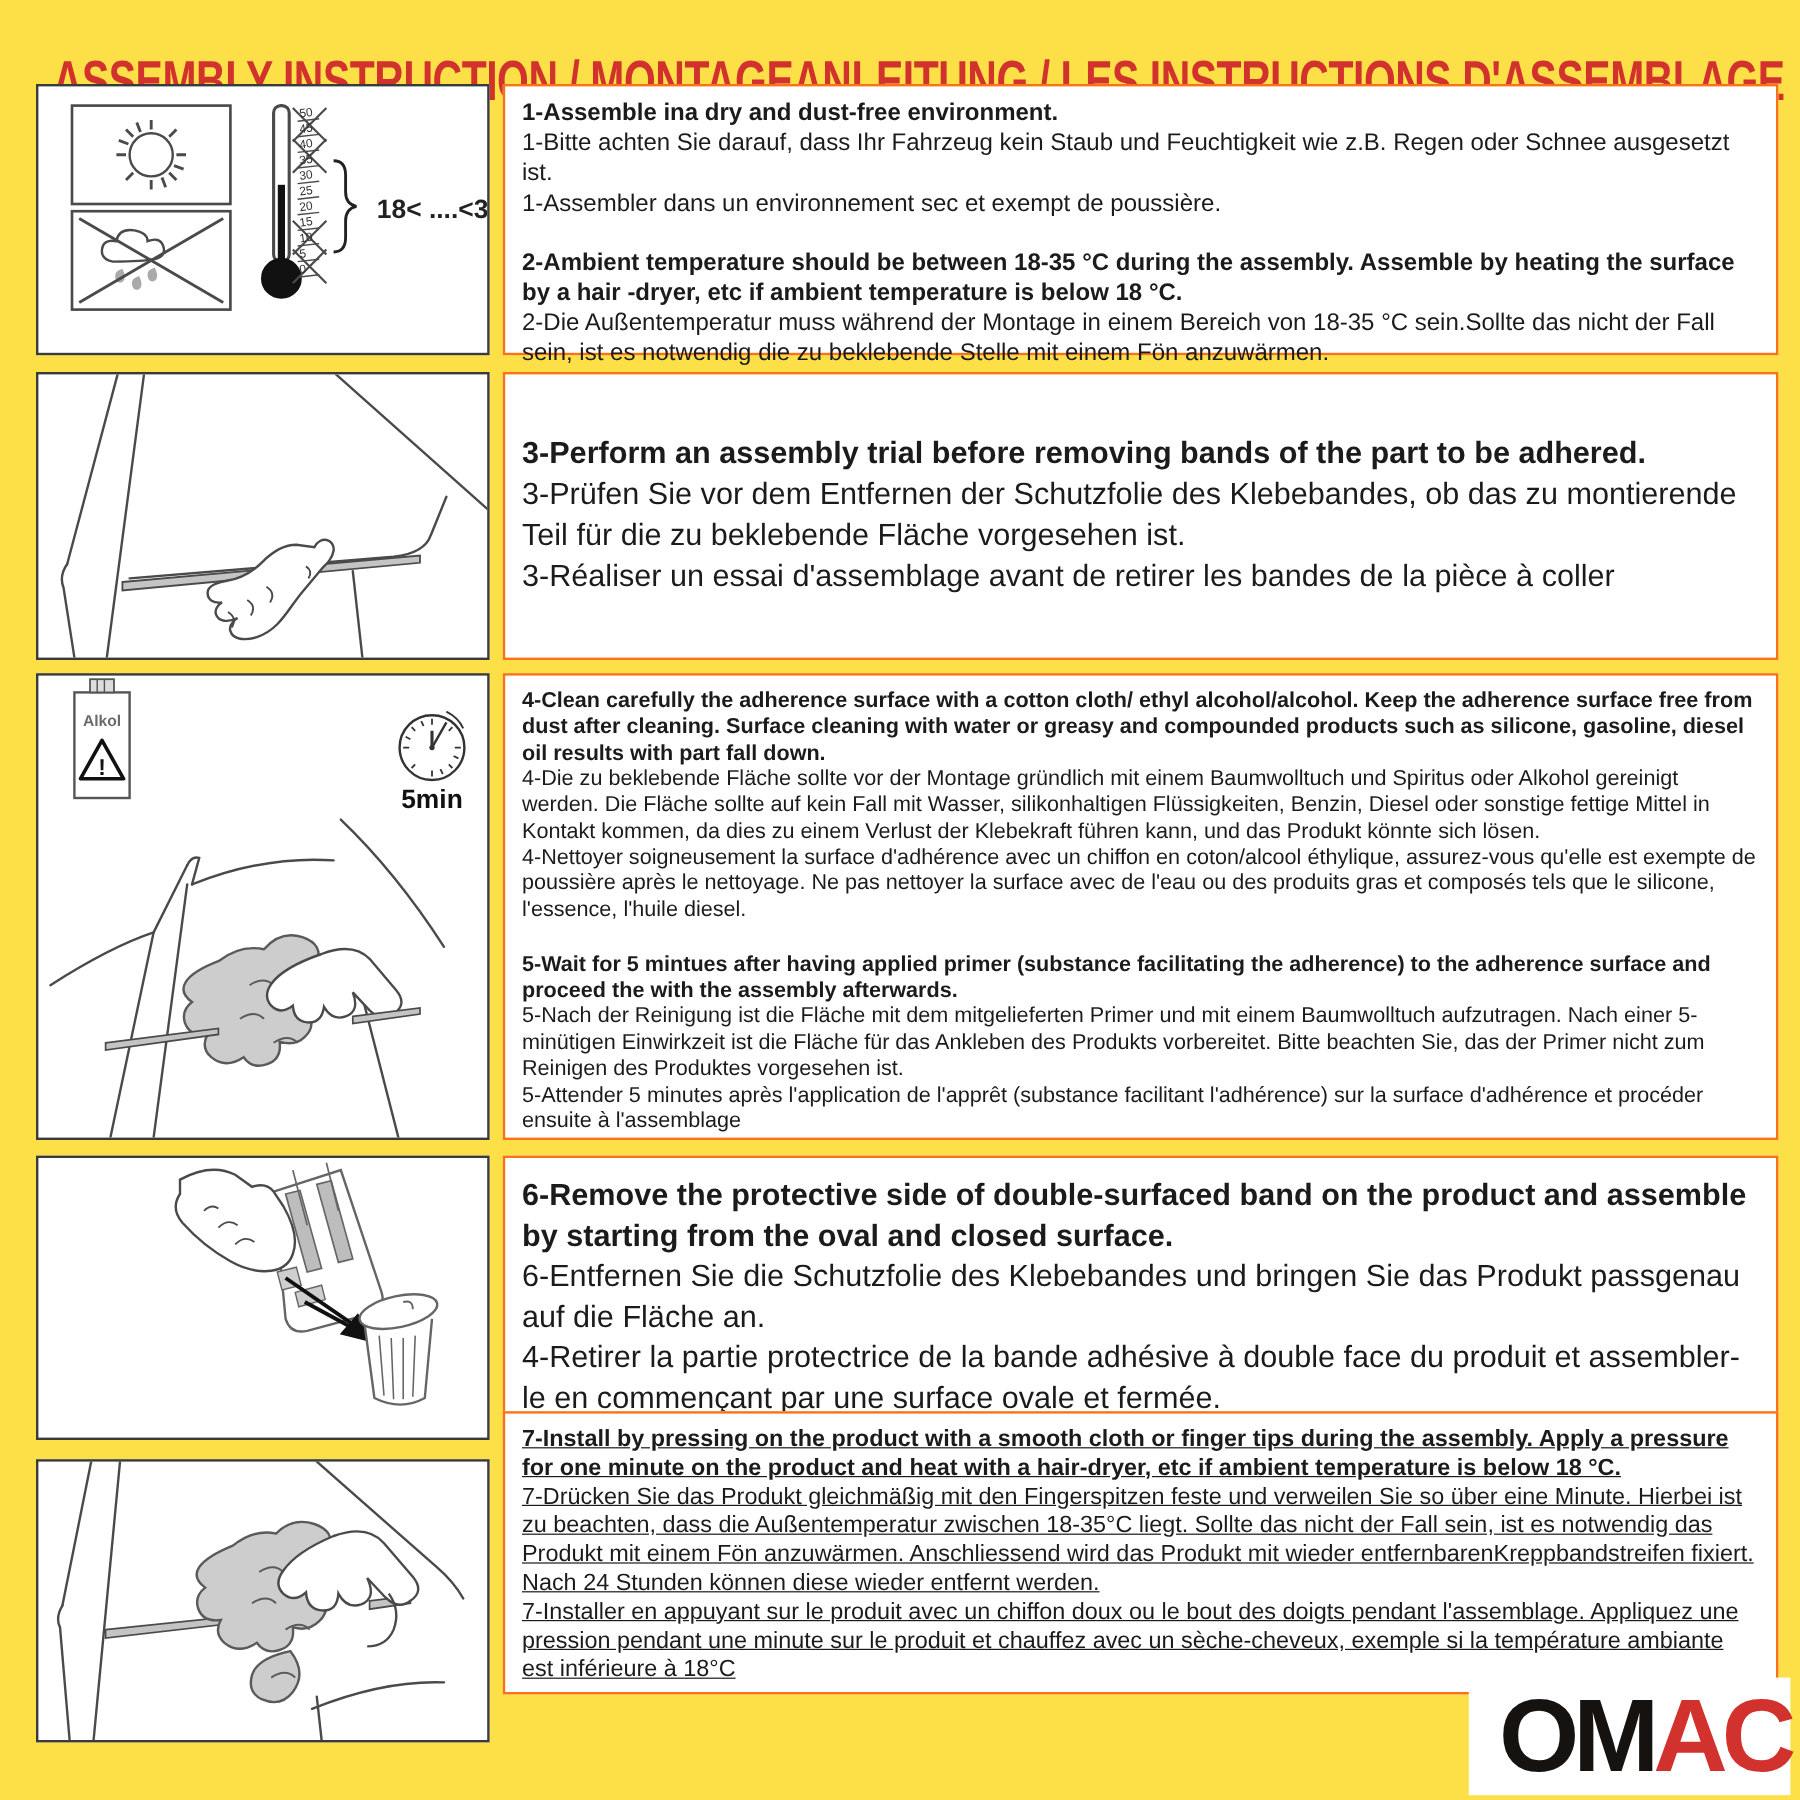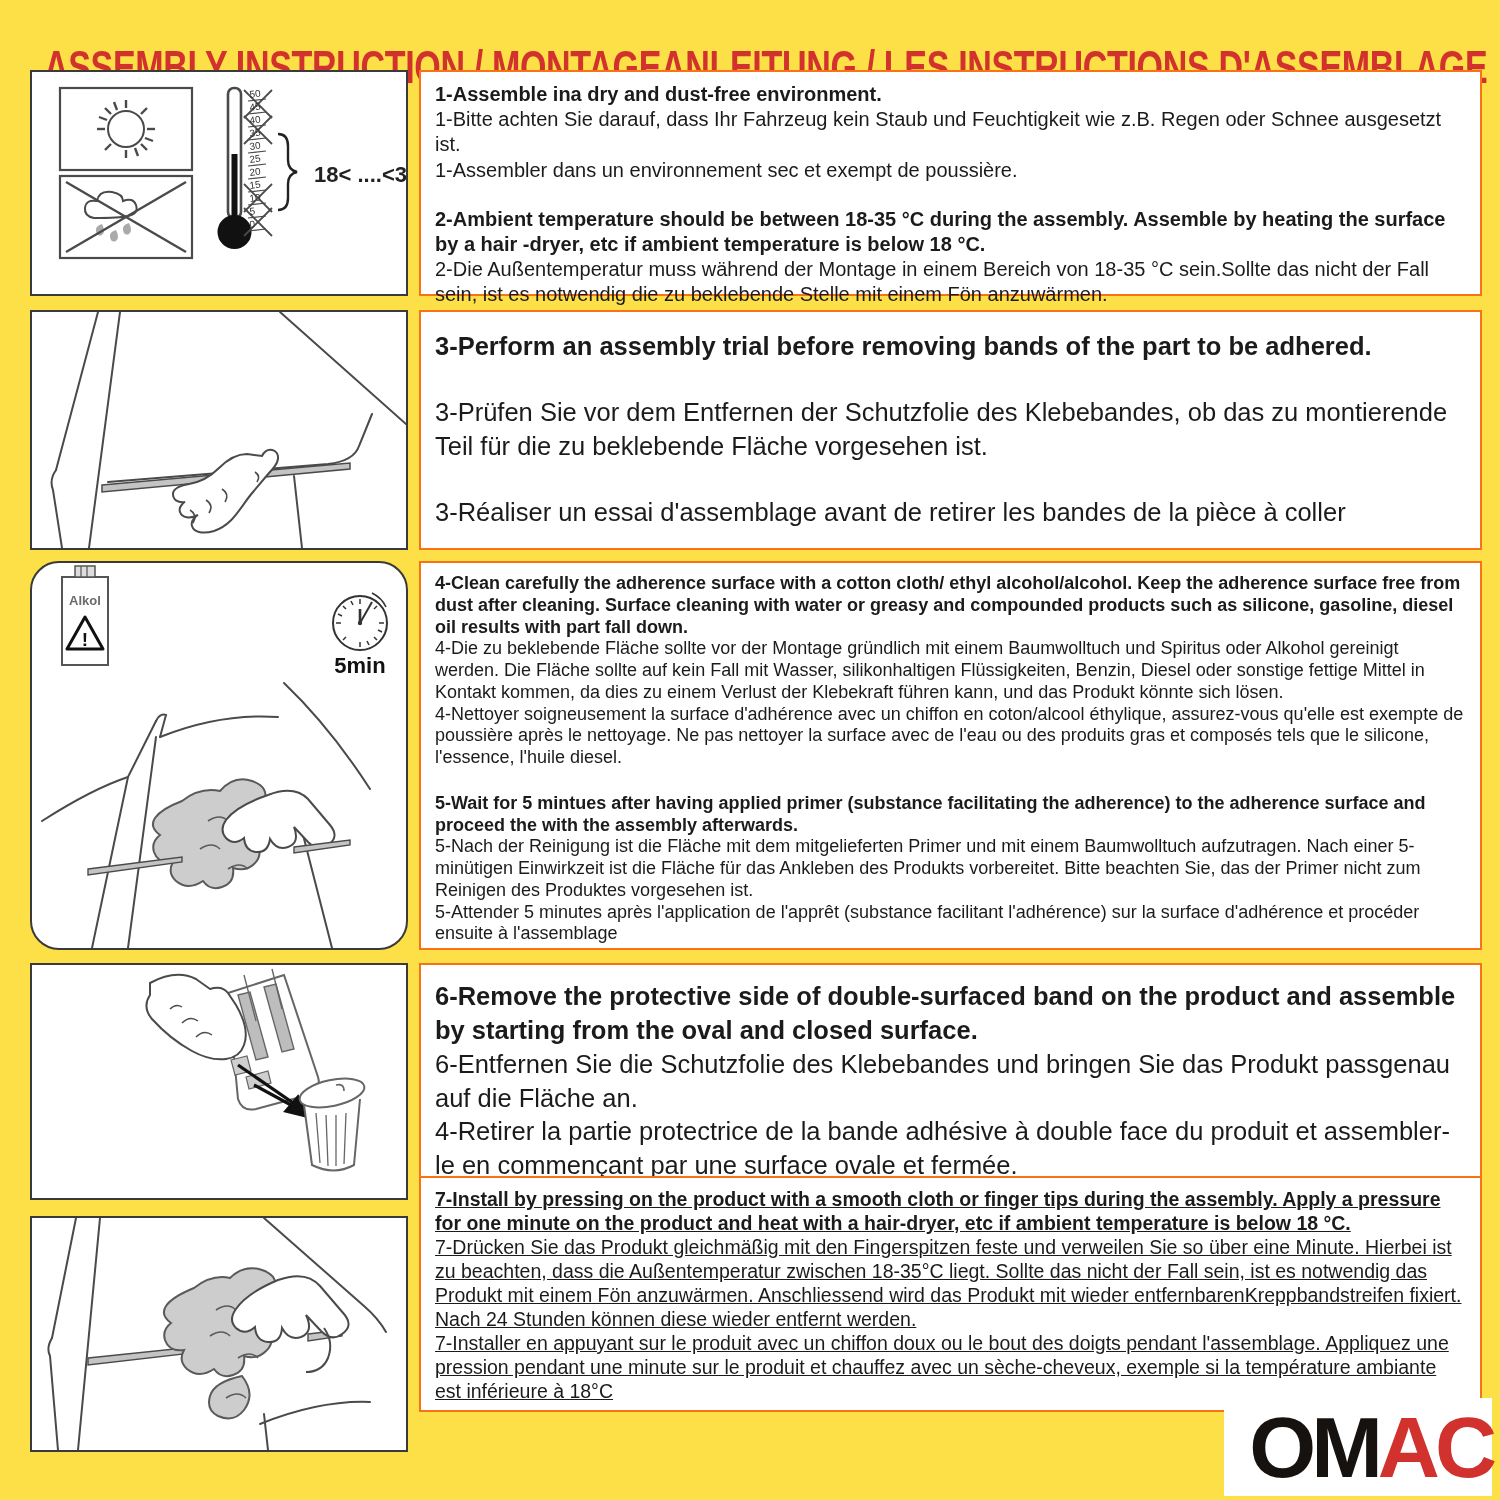--- a/index.html
+++ b/index.html
@@ -14,22 +14,22 @@
   .textbox p{margin:0;}
   .textbox .b{font-weight:700;}
   .gap{margin-top:24px !important;}
   .fs20{font-size:20px;line-height:1.26;}
   .fs26{font-size:25.5px;line-height:1.33;}
   .fs18{font-size:18px;line-height:1.21;}
   .fs19{font-size:19.5px;line-height:1.23;}
   .vcenter{display:flex;flex-direction:column;justify-content:center;}
   
   .r1 .imgbox{top:70px;height:226px;}   .r1 .textbox{top:70px;height:226px;}
-  .r2 .imgbox{top:310px;height:240px;}  .r2 .textbox{top:310px;height:240px;gap:32px;}
-  .r3 .imgbox{top:561px;height:389px;border-radius:29px;}  .r3 .textbox{top:561px;height:389px;}
+  .r2 .imgbox{top:310px;height:240px;}  .r2 .textbox{top:310px;height:240px;}
+  .r3 .imgbox{top:561px;height:389px;}  .r3 .textbox{top:561px;height:389px;}
   .r4 .imgbox{top:963px;height:237px;}  .r4 .textbox{top:963px;height:237px;}
   .r5 .imgbox{top:1216px;height:236px;} .r5 .textbox{top:1176px;height:236px;text-decoration:underline;}
   svg{display:block;}
   .logo{position:absolute;right:8px;top:1398px;width:268px;height:98px;background:#fff;
         display:flex;align-items:center;justify-content:flex-end;z-index:5;
         font-weight:700;font-size:86px;letter-spacing:-5px;line-height:1;
         transform-origin:100% 50%;}
   .logo .lb{color:#15120f;} .logo .lr{color:#d2322d;}
 </style>
 </head>

